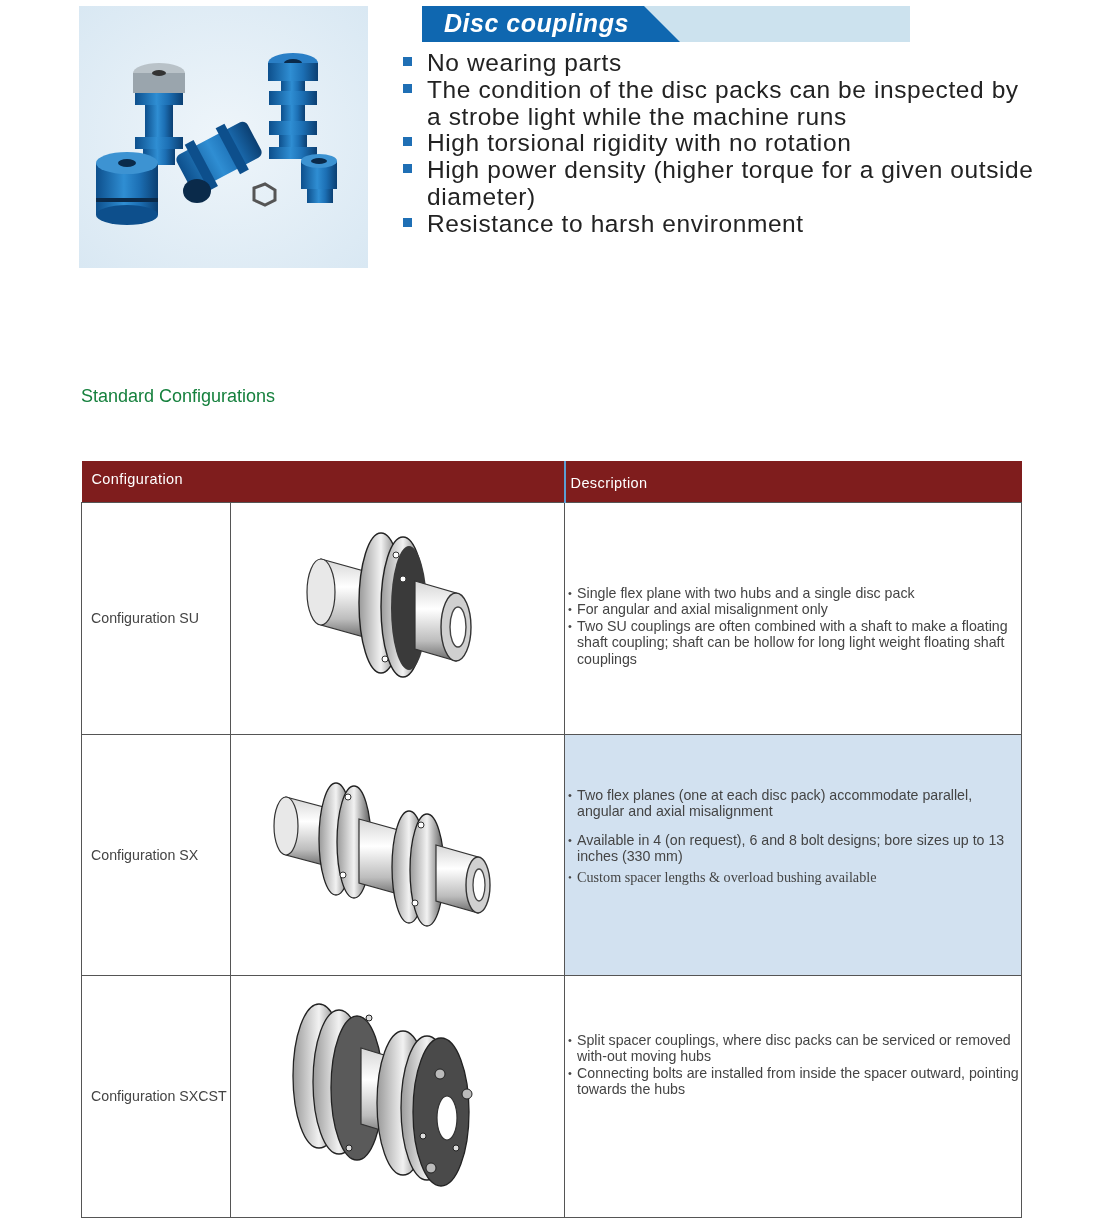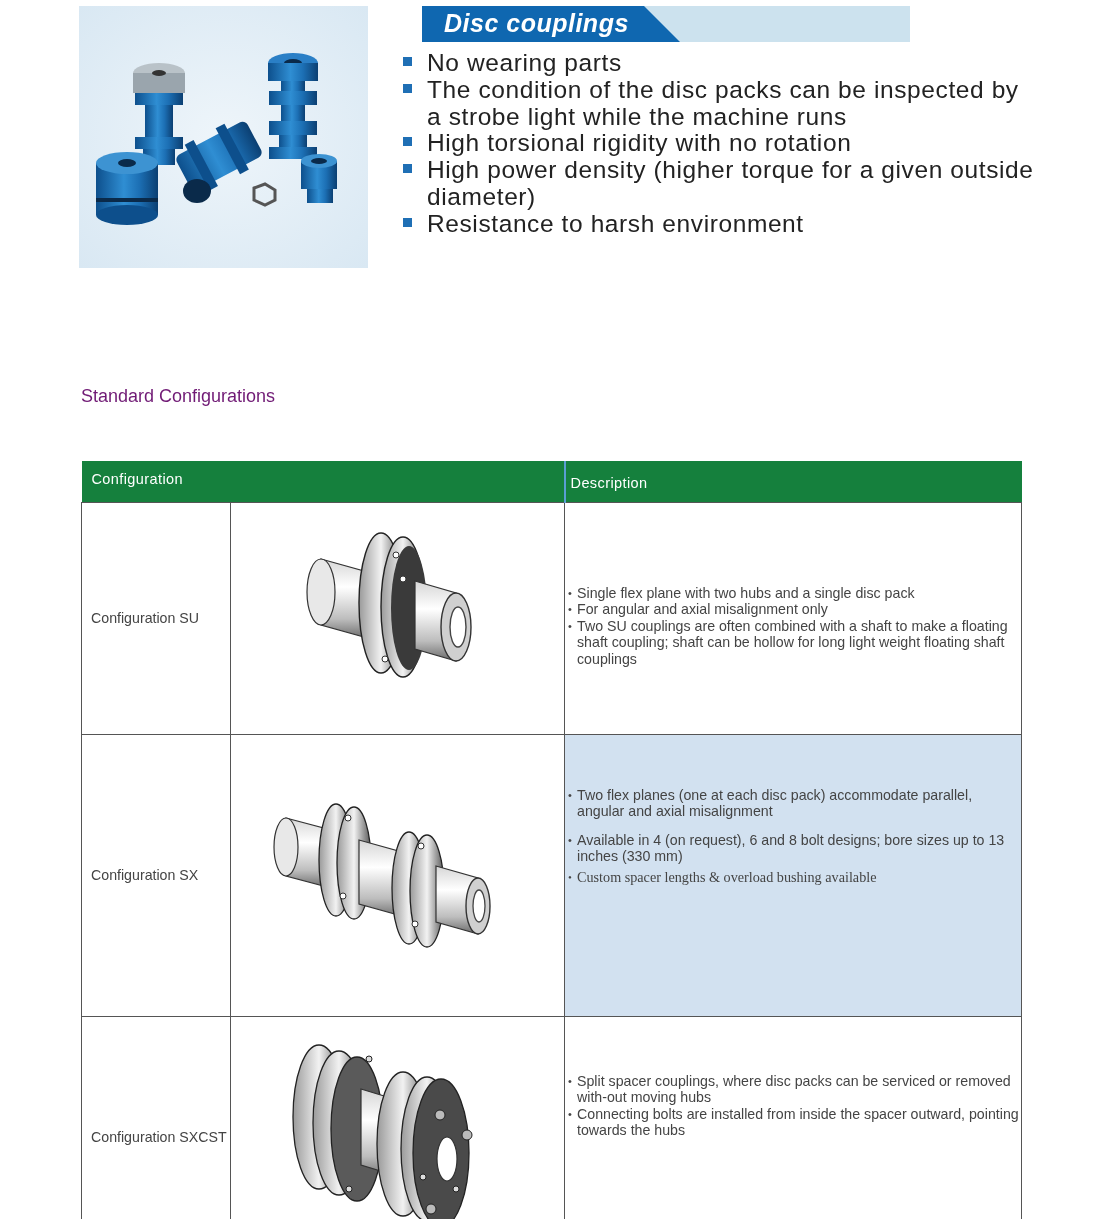--- a/index.html
+++ b/index.html
@@ -10,32 +10,32 @@
 
     .banner { position: absolute; left: 422px; top: 6px; width: 488px; height: 36px; background: #cce2ee; }
     .banner-tab { position: absolute; left: 0; top: 0; height: 36px; width: 258px; background: #0f67b0;
       clip-path: polygon(0 0, 222px 0, 258px 36px, 0 36px); }
     .banner-title { position: absolute; left: 22px; top: 3px; color: #fff; font-size: 25px; font-weight: bold; font-style: italic; letter-spacing: 0.5px; }
 
     .feature-list { position: absolute; left: 400px; top: 50px; width: 640px; list-style: none; }
     .feature-item { position: relative; padding-left: 27px; font-size: 24.5px; line-height: 26.8px; color: #222; letter-spacing: 0.6px; }
     .bullet-square { position: absolute; left: 3px; top: 7px; width: 9px; height: 9px; background: #1f6fb5; }
 
-    .section-heading { position: absolute; left: 81px; top: 386px; font-size: 18px; color: #701a75; }
+    .section-heading { position: absolute; left: 81px; top: 386px; font-size: 18px; color: #15803d; }
 
     table.config-table { position: absolute; left: 81px; top: 461px; width: 940px; border-collapse: collapse; table-layout: fixed; }
-    .config-table th { background: #15803d; color: #fff; font-weight: normal; text-align: left; font-size: 14.5px; height: 41px; vertical-align: middle; letter-spacing: 0.4px; }
+    .config-table th { background: #7f1d1d; color: #fff; font-weight: normal; text-align: left; font-size: 14.5px; height: 41px; vertical-align: middle; letter-spacing: 0.4px; }
     .config-table th.col-config { padding-left: 10px; padding-bottom: 4px; border-right: 2px solid #5b9ed3; }
     .config-table th.col-desc { padding-left: 5px; padding-top: 4px; }
     .config-table td { border: 1px solid #555; font-size: 14.2px; color: #444; vertical-align: middle; }
     .config-table td.name-cell { padding-left: 9px; width: 149px; white-space: nowrap; }
     .config-table td.img-cell { width: 334px; text-align: center; }
     .config-table td.desc-cell { padding: 0 2px 0 3px; vertical-align: top; }
     .config-table tr.row-su td { height: 232px; }
-    .config-table tr.row-sx td { height: 282px; }
+    .config-table tr.row-sx td { height: 241px; }
     .config-table tr.row-sxcst td { height: 242px; }
     .config-table tr.row-sx td.desc-cell { background: #d2e1f0; }
 
     .desc-list { list-style: none; }
     .desc-item { position: relative; padding-left: 9px; line-height: 16.5px; font-size: 14.2px; color: #444; }
     .desc-item::before { content: "\2022"; position: absolute; left: 0; top: 0; font-size: 11px; }
     .row-su .desc-list { margin-top: 82px; }
     .row-sx .desc-list { margin-top: 52px; }
     .row-sx .desc-item + .desc-item { margin-top: 12px; }
     .row-sx .desc-item:last-child { margin-top: 4px; font-family: Liberation Serif, serif; }

